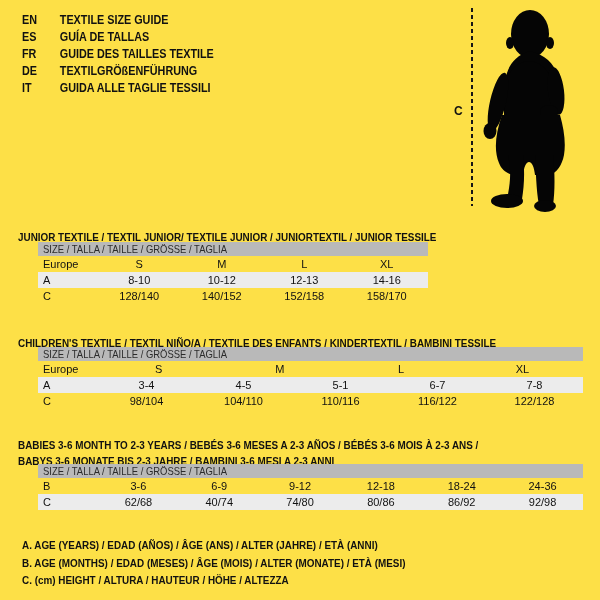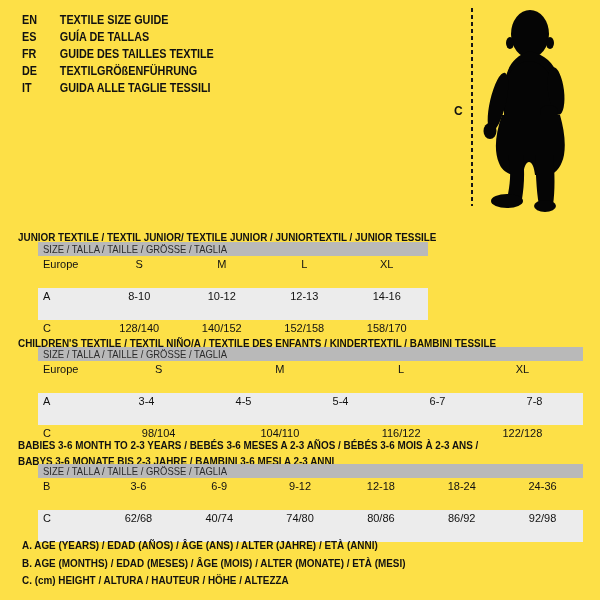--- a/index.html
+++ b/index.html
@@ -24,21 +24,21 @@
   
   .tsec{position:absolute;}
   #sec1{left:18px;top:217px;width:410px;}
   #sec2{left:18px;top:323px;width:565px;}
   #sec3{left:18px;top:425px;width:565px;}
   .tbl-title{position:absolute;left:0;top:12px;font-weight:700;font-size:11.5px;line-height:16px;white-space:nowrap;}
   .tbl-title .cond{white-space:pre;}
   .tbl{position:absolute;left:4px;right:0;margin-left:16px;}
   #sec1 .tbl{top:25px;} #sec2 .tbl{top:24px;} #sec3 .tbl{top:39px;}
   .size-head{height:14px;background:#b9b9b9;color:#2b2b2b;font-size:11px;line-height:14px;padding-left:5px;}
-  .trow{display:flex;height:32px;line-height:16px;font-size:11px;}
+  .trow{display:flex;height:16px;line-height:16px;font-size:11px;}
   .trow.shaded{background:#ececec;}
   .trow .c0{width:60px;padding-left:5px;box-sizing:border-box;text-align:left;}
   .trow .c{flex:1;text-align:center;}
 
   
   #footnotes{position:absolute;left:22px;top:537px;}
   .fnote{font-weight:700;font-size:11.5px;line-height:17.5px;white-space:nowrap;
          transform:scaleX(0.86);transform-origin:0 0;}
 </style>
 </head>
@@ -131,28 +131,29 @@
             <div class="c0">Europe</div>
             <div class="c">S</div>
             <div class="c">M</div>
             <div class="c">L</div>
             <div class="c">XL</div>
           </div>
           <div class="trow shaded">
             <div class="c0">A</div>
             <div class="c">3-4</div>
             <div class="c">4-5</div>
-            <div class="c">5-4</div>
+            <div class="c">5-1</div>
             <div class="c">6-7</div>
             <div class="c">7-8</div>
           </div>
           <div class="trow">
             <div class="c0">C</div>
             <div class="c">98/104</div>
             <div class="c">104/110</div>
+            <div class="c">110/116</div>
             <div class="c">116/122</div>
             <div class="c">122/128</div>
           </div>
         </div>
     </div>
   </section>
 
   <section class="tsec" id="sec3">
     <div class="tbl-title"><span class="cond t-title">BABIES 3-6 MONTH TO 2-3 YEARS / BEBÉS 3-6 MESES A 2-3 AÑOS / BÉBÉS 3-6 MOIS À 2-3 ANS /
 BABYS 3-6 MONATE BIS 2-3 JAHRE / BAMBINI 3-6 MESI A 2-3 ANNI</span></div>

